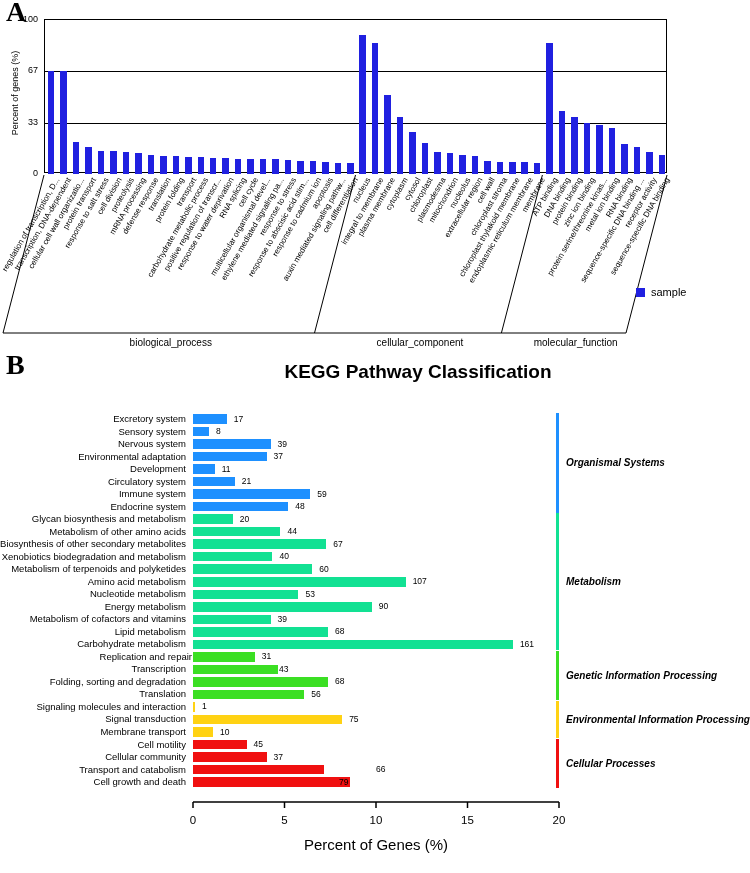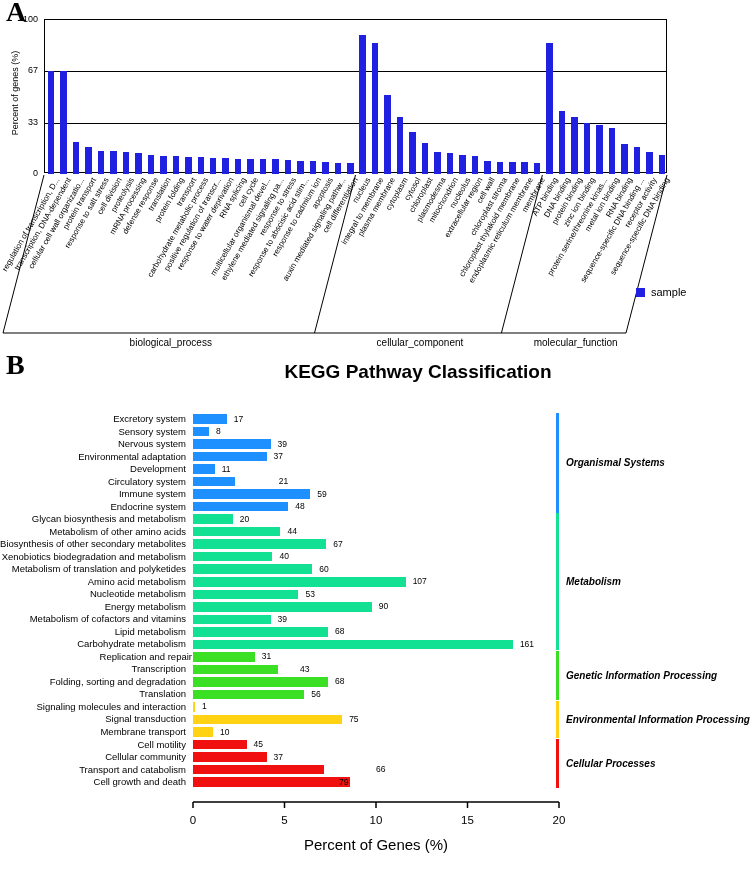--- a/index.html
+++ b/index.html
@@ -188,40 +188,40 @@
       <div class="kegg-bar" style="left: 193px; top: 84.29px; width: 77.592px; height: 9.5px; background: rgb(30, 144, 255);"></div>
       <span class="kegg-count" style="left: 277.592px; top: 83.54px;">39</span>
       <div class="kegg-label" style="top: 95.56px;">Environmental adaptation</div>
       <div class="kegg-bar" style="left: 193px; top: 96.81px; width: 73.566px; height: 9.5px; background: rgb(30, 144, 255);"></div>
       <span class="kegg-count" style="left: 273.566px; top: 96.06px;">37</span>
       <div class="kegg-label" style="top: 108.08px;">Development</div>
       <div class="kegg-bar" style="left: 193px; top: 109.33px; width: 21.777px; height: 9.5px; background: rgb(30, 144, 255);"></div>
       <span class="kegg-count" style="left: 221.777px; top: 108.58px;">11</span>
       <div class="kegg-label" style="top: 120.6px;">Circulatory system</div>
       <div class="kegg-bar" style="left: 193px; top: 121.85px; width: 41.724px; height: 9.5px; background: rgb(30, 144, 255);"></div>
-      <span class="kegg-count" style="left: 241.724px; top: 121.1px; margin-left: 37px;">21</span>
+      <span class="kegg-count" style="left: 241.724px; top: 121.1px;">21</span>
       <div class="kegg-label" style="top: 133.12px;">Immune system</div>
       <div class="kegg-bar" style="left: 193px; top: 134.37px; width: 117.303px; height: 9.5px; background: rgb(30, 144, 255);"></div>
       <span class="kegg-count" style="left: 317.303px; top: 133.62px;">59</span>
       <div class="kegg-label" style="top: 145.64px;">Endocrine system</div>
       <div class="kegg-bar" style="left: 193px; top: 146.89px; width: 95.343px; height: 9.5px; background: rgb(30, 144, 255);"></div>
       <span class="kegg-count" style="left: 295.343px; top: 146.14px;">48</span>
       <div class="kegg-label" style="top: 158.16px;">Glycan biosynthesis and metabolism</div>
       <div class="kegg-bar" style="left: 193px; top: 159.41px; width: 39.711px; height: 9.5px; background: rgb(18, 225, 147);"></div>
       <span class="kegg-count" style="left: 239.711px; top: 158.66px;">20</span>
       <div class="kegg-label" style="top: 170.68px;">Metabolism of other amino acids</div>
       <div class="kegg-bar" style="left: 193px; top: 171.93px; width: 87.474px; height: 9.5px; background: rgb(18, 225, 147);"></div>
       <span class="kegg-count" style="left: 287.474px; top: 171.18px;">44</span>
       <div class="kegg-label" style="top: 183.2px;">Biosynthesis of other secondary metabolites</div>
       <div class="kegg-bar" style="left: 193px; top: 184.45px; width: 133.224px; height: 9.5px; background: rgb(18, 225, 147);"></div>
       <span class="kegg-count" style="left: 333.224px; top: 183.7px;">67</span>
       <div class="kegg-label" style="top: 195.72px;">Xenobiotics biodegradation and metabolism</div>
       <div class="kegg-bar" style="left: 193px; top: 196.97px; width: 79.422px; height: 9.5px; background: rgb(18, 225, 147);"></div>
       <span class="kegg-count" style="left: 279.422px; top: 196.22px;">40</span>
-      <div class="kegg-label" style="top: 208.24px;">Metabolism of translation and polyketides</div>
+      <div class="kegg-label" style="top: 208.24px;">Metabolism of terpenoids and polyketides</div>
       <div class="kegg-bar" style="left: 193px; top: 209.49px; width: 119.316px; height: 9.5px; background: rgb(18, 225, 147);"></div>
       <span class="kegg-count" style="left: 319.316px; top: 208.74px;">60</span>
       <div class="kegg-label" style="top: 220.76px;">Amino acid metabolism</div>
       <div class="kegg-bar" style="left: 193px; top: 222.01px; width: 212.646px; height: 9.5px; background: rgb(18, 225, 147);"></div>
       <span class="kegg-count" style="left: 412.646px; top: 221.26px;">107</span>
       <div class="kegg-label" style="top: 233.28px;">Nucleotide metabolism</div>
       <div class="kegg-bar" style="left: 193px; top: 234.53px; width: 105.408px; height: 9.5px; background: rgb(18, 225, 147);"></div>
       <span class="kegg-count" style="left: 305.408px; top: 233.78px;">53</span>
       <div class="kegg-label" style="top: 245.8px;">Energy metabolism</div>
       <div class="kegg-bar" style="left: 193px; top: 247.05px; width: 178.791px; height: 9.5px; background: rgb(18, 225, 147);"></div>
@@ -233,21 +233,21 @@
       <div class="kegg-bar" style="left: 193px; top: 272.09px; width: 135.054px; height: 9.5px; background: rgb(18, 225, 147);"></div>
       <span class="kegg-count" style="left: 335.054px; top: 271.34px;">68</span>
       <div class="kegg-label" style="top: 283.36px;">Carbohydrate metabolism</div>
       <div class="kegg-bar" style="left: 193px; top: 284.61px; width: 319.884px; height: 9.5px; background: rgb(18, 225, 147);"></div>
       <span class="kegg-count" style="left: 519.884px; top: 283.86px;">161</span>
       <div class="kegg-label" style="top: 295.88px; padding-left: 6px;">Replication and repair</div>
       <div class="kegg-bar" style="left: 193px; top: 297.13px; width: 61.671px; height: 9.5px; background: rgb(59, 223, 35);"></div>
       <span class="kegg-count" style="left: 261.671px; top: 296.38px;">31</span>
       <div class="kegg-label" style="top: 308.4px;">Transcription</div>
       <div class="kegg-bar" style="left: 193px; top: 309.65px; width: 85.461px; height: 9.5px; background: rgb(59, 223, 35);"></div>
-      <span class="kegg-count" style="left: 300px; top: 308.9px;">43</span>
+      <span class="kegg-count" style="left: 279px; top: 308.9px;">43</span>
       <div class="kegg-label" style="top: 320.92px;">Folding, sorting and degradation</div>
       <div class="kegg-bar" style="left: 193px; top: 322.17px; width: 135.054px; height: 9.5px; background: rgb(59, 223, 35);"></div>
       <span class="kegg-count" style="left: 335.054px; top: 321.42px;">68</span>
       <div class="kegg-label" style="top: 333.44px;">Translation</div>
       <div class="kegg-bar" style="left: 193px; top: 334.69px; width: 111.264px; height: 9.5px; background: rgb(59, 223, 35);"></div>
       <span class="kegg-count" style="left: 311.264px; top: 333.94px;">56</span>
       <div class="kegg-label" style="top: 345.96px;">Signaling molecules and interaction</div>
       <div class="kegg-bar" style="left: 193px; top: 347.21px; width: 2.013px; height: 9.5px; background: rgb(255, 210, 19);"></div>
       <span class="kegg-count" style="left: 202.013px; top: 346.46px;">1</span>
       <div class="kegg-label" style="top: 358.48px;">Signal transduction</div>

